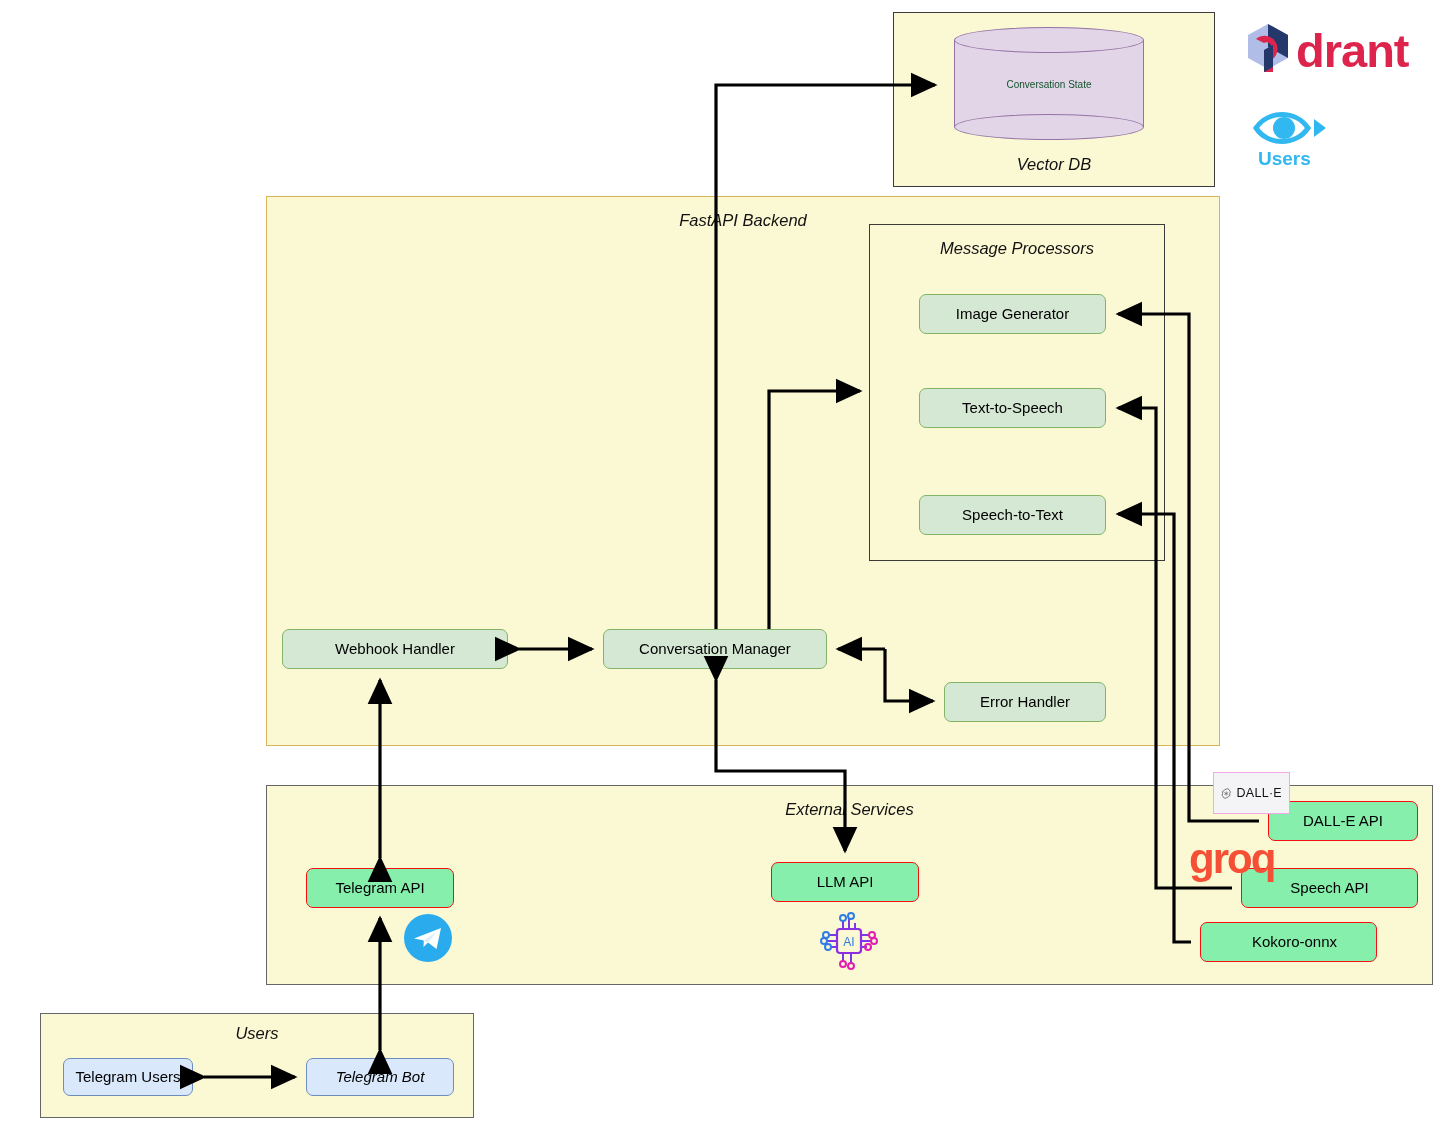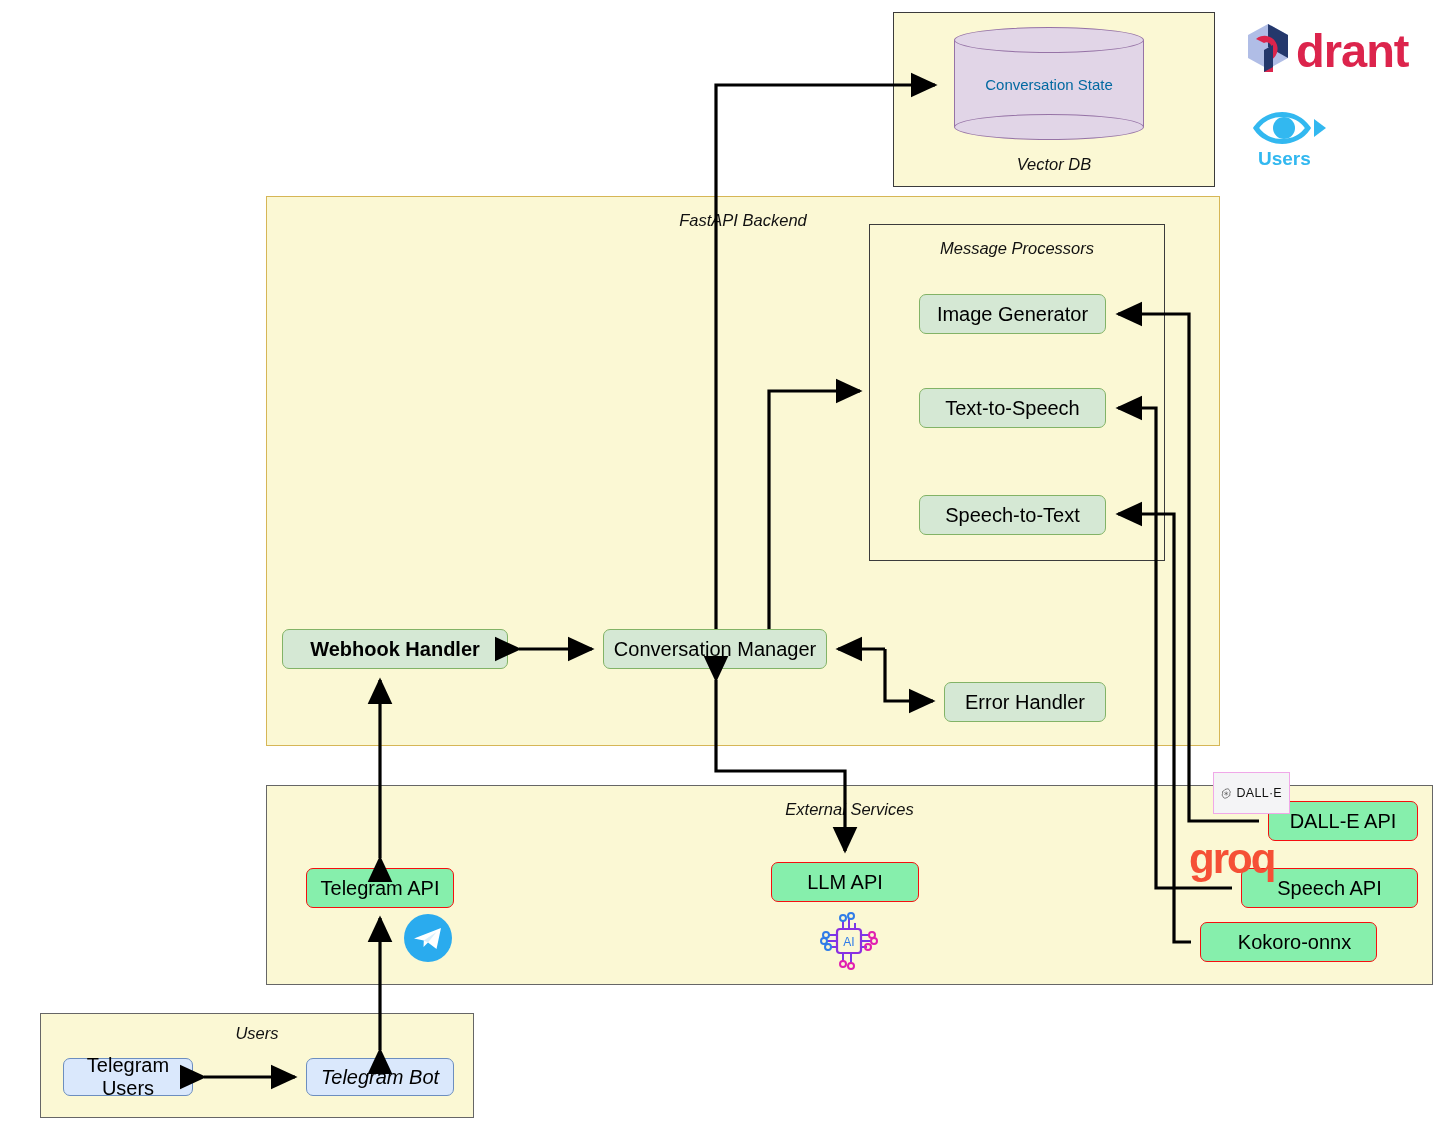--- a/index.html
+++ b/index.html
@@ -10,35 +10,35 @@
 
   .group{position:absolute;background:#fbf8d4;box-sizing:border-box;}
   .group.amber{border:1.6px solid #d6b656;}
   .group.gray{border:1.6px solid #666666;}
   .group.plain{border:1.6px solid #3b3b3b;background:#fbf8d4;}
 
   .group-title{position:absolute;left:0;right:0;text-align:center;
      font-style:italic;font-weight:400;font-size:16.5px;color:#111;}
 
   .node{position:absolute;box-sizing:border-box;display:flex;align-items:center;
-     justify-content:center;text-align:center;border-radius:7px;font-size:20px;color:#000;
+     justify-content:center;text-align:center;border-radius:7px;font-size:15px;color:#000;
      line-height:1.15;}
   .node.green{background:#d5e8d4;border:1.4px solid #82b366;}
   .node.red{background:#86efac;border:1.6px solid #f50f0f;}
   .node.blue{background:#dae8fc;border:1.4px solid #6c8ebf;}
 
   .cyl{position:absolute;}
   .cyl .body{position:absolute;left:0;right:0;top:13px;bottom:13px;background:#e1d5e7;
      border-left:1.5px solid #9673a6;border-right:1.5px solid #9673a6;}
   .cyl .top{position:absolute;left:0;right:0;top:0;height:26px;background:#e1d5e7;
      border:1.5px solid #9673a6;border-radius:50%/50%;box-sizing:border-box;}
   .cyl .bot{position:absolute;left:0;right:0;bottom:0;height:26px;background:#e1d5e7;
      border:1.5px solid #9673a6;border-radius:50%/50%;box-sizing:border-box;}
   .cyl .lbl{position:absolute;left:0;right:0;top:50%;transform:translateY(-50%);
-     text-align:center;font-size:15px;color:#0369a1;}
+     text-align:center;font-size:10px;color:#14532d;}
 
   .logo{position:absolute;}
   .logo-text{font-weight:bold;}
 
   .dalle-badge{position:absolute;background:#f4f4f6;border:1.2px solid #f0a8e8;
      display:flex;align-items:center;gap:5px;padding:4px 7px;box-sizing:border-box;}
   .dalle-badge .t{font-size:12.5px;color:#111;letter-spacing:.3px;}
 </style>
 </head>
 <body>
@@ -80,21 +80,21 @@
   </div>
 
   <div class="group plain" style="left:869px;top:224px;width:296px;height:337px;">
     <div class="group-title" style="top:14px;">Message Processors</div>
   </div>
 
   <div class="node green" style="left:919px;top:294px;width:187px;height:40px;">Image Generator</div>
   <div class="node green" style="left:919px;top:388px;width:187px;height:40px;">Text-to-Speech</div>
   <div class="node green" style="left:919px;top:495px;width:187px;height:40px;">Speech-to-Text</div>
 
-  <div class="node green" style="left:282px;top:629px;width:226px;height:40px;font-weight:bold;">Webhook Handler</div>
+  <div class="node green" style="left:282px;top:629px;width:226px;height:40px;">Webhook Handler</div>
   <div class="node green" style="left:603px;top:629px;width:224px;height:40px;">Conversation Manager</div>
   <div class="node green" style="left:944px;top:682px;width:162px;height:40px;">Error Handler</div>
 
   <div class="group gray" style="left:266px;top:785px;width:1167px;height:200px;">
     <div class="group-title" style="top:14px;">External Services</div>
   </div>
 
   <div class="node red" style="left:306px;top:868px;width:148px;height:40px;">Telegram API</div>
   <div class="node red" style="left:771px;top:862px;width:148px;height:40px;">LLM API</div>
   <div class="node red" style="left:1268px;top:801px;width:150px;height:40px;">DALL-E API</div>

